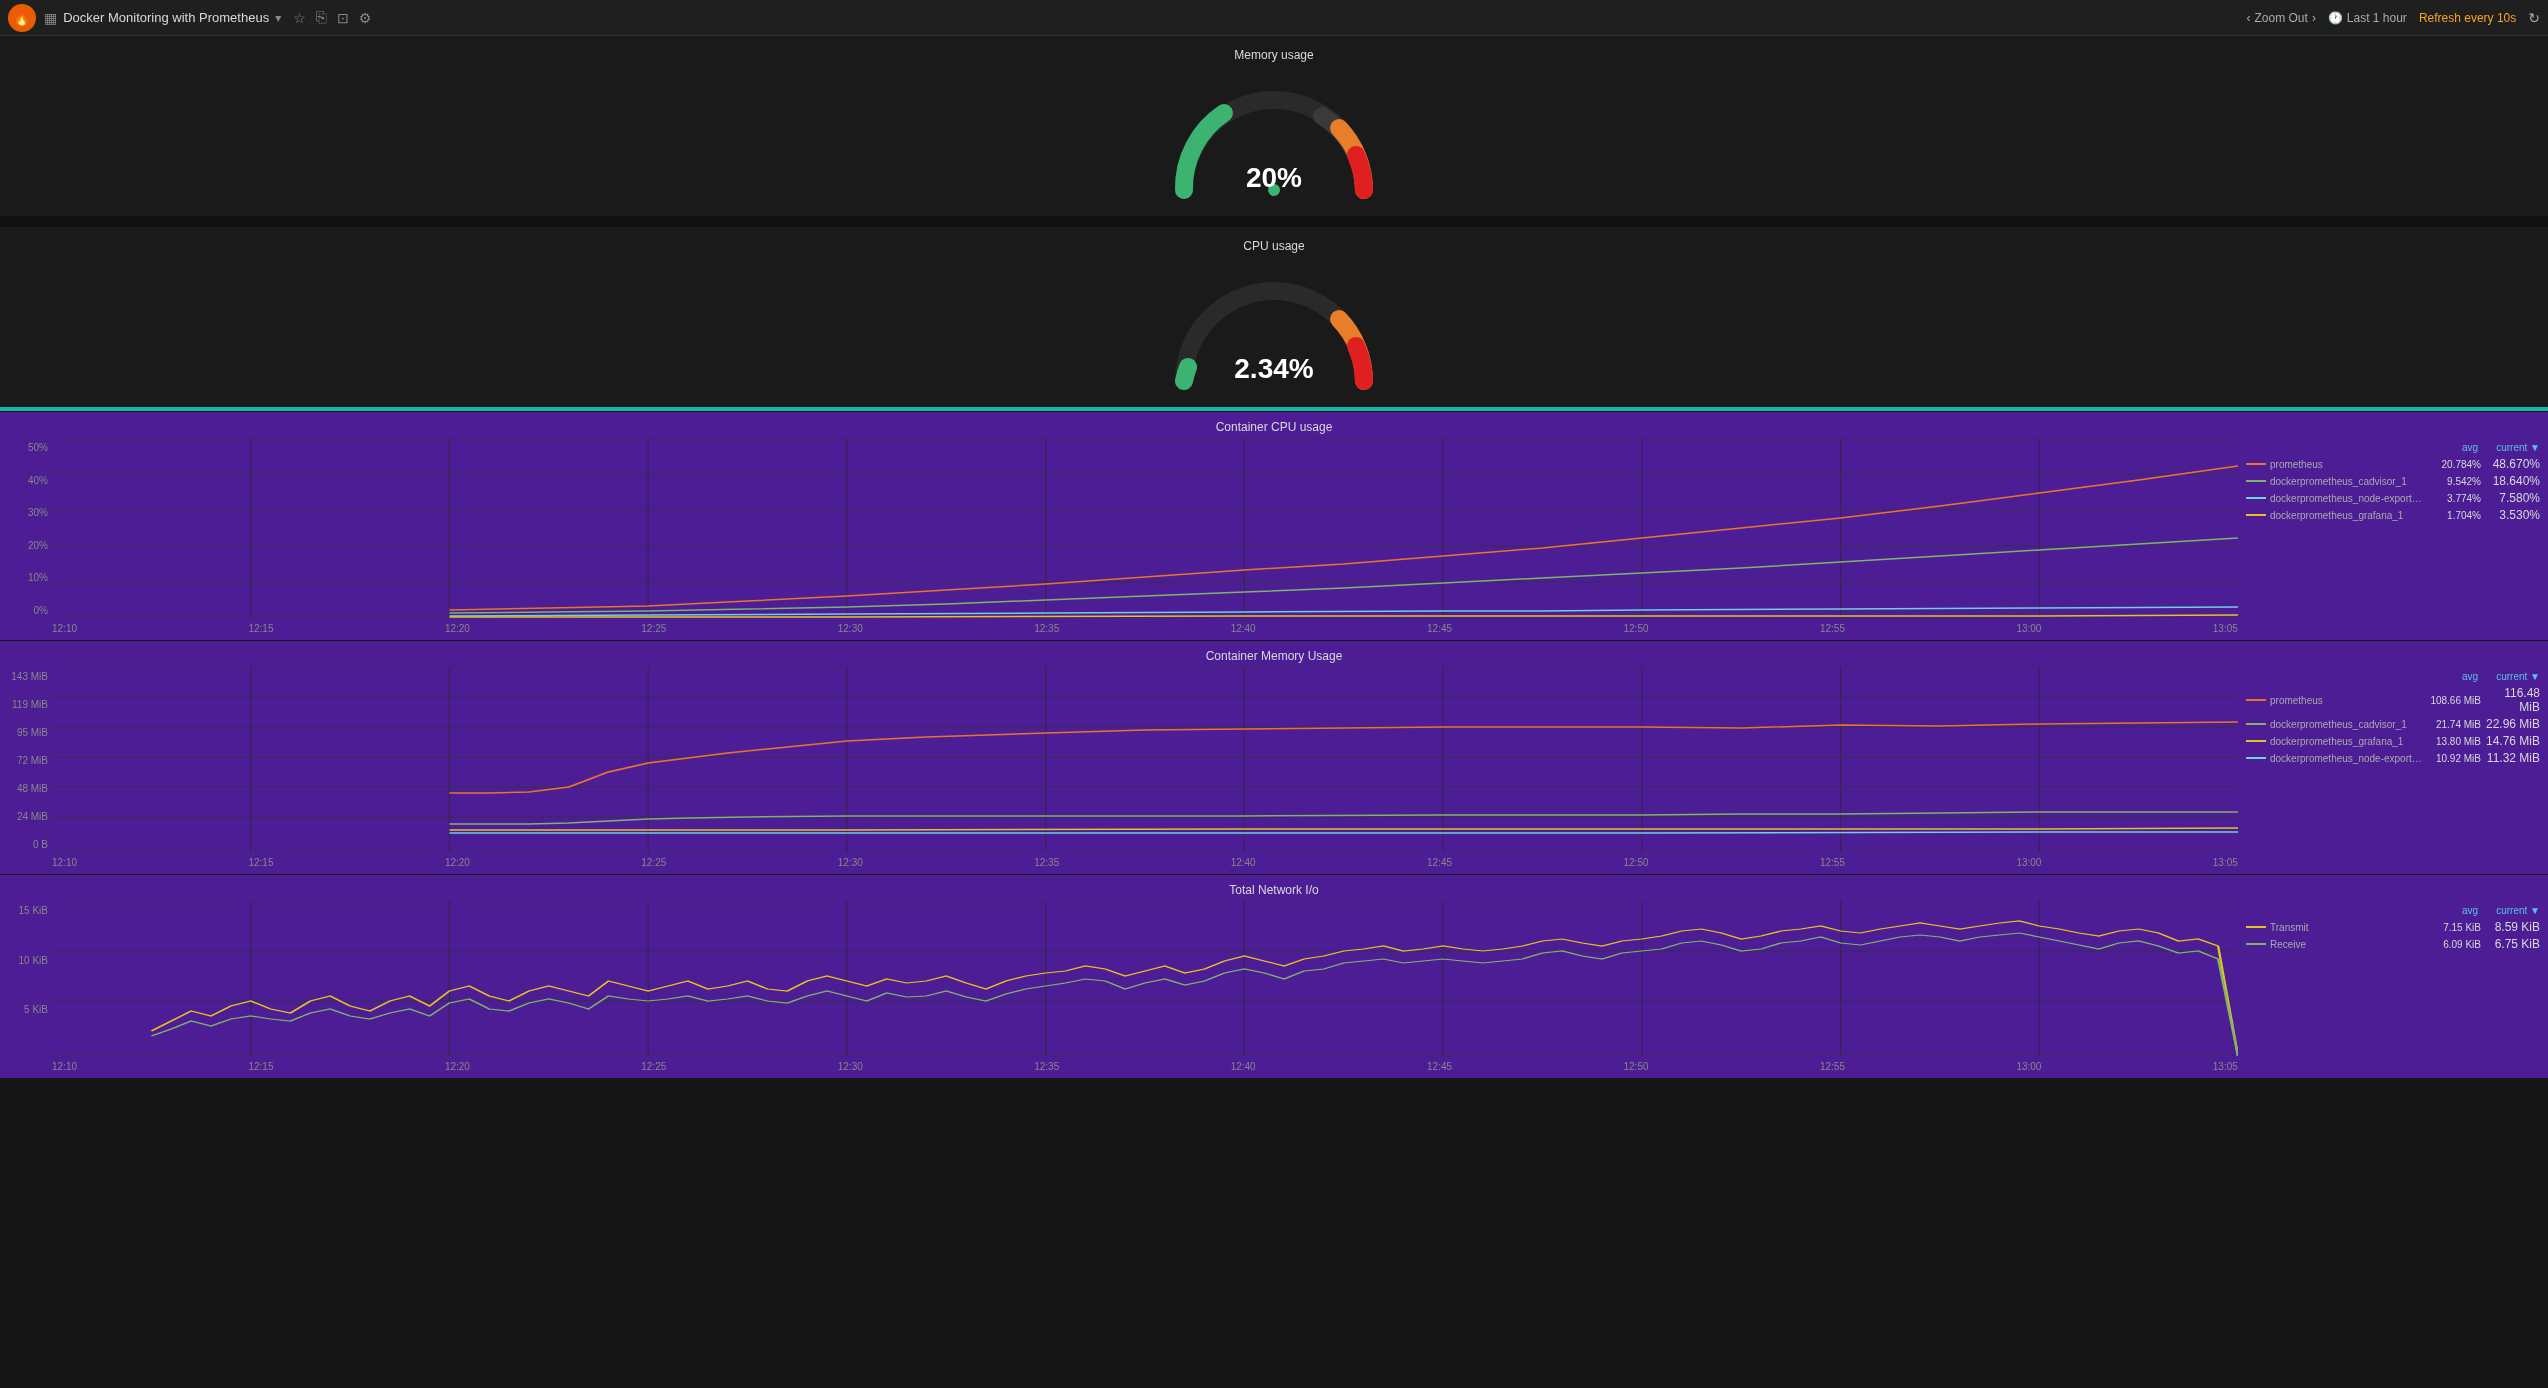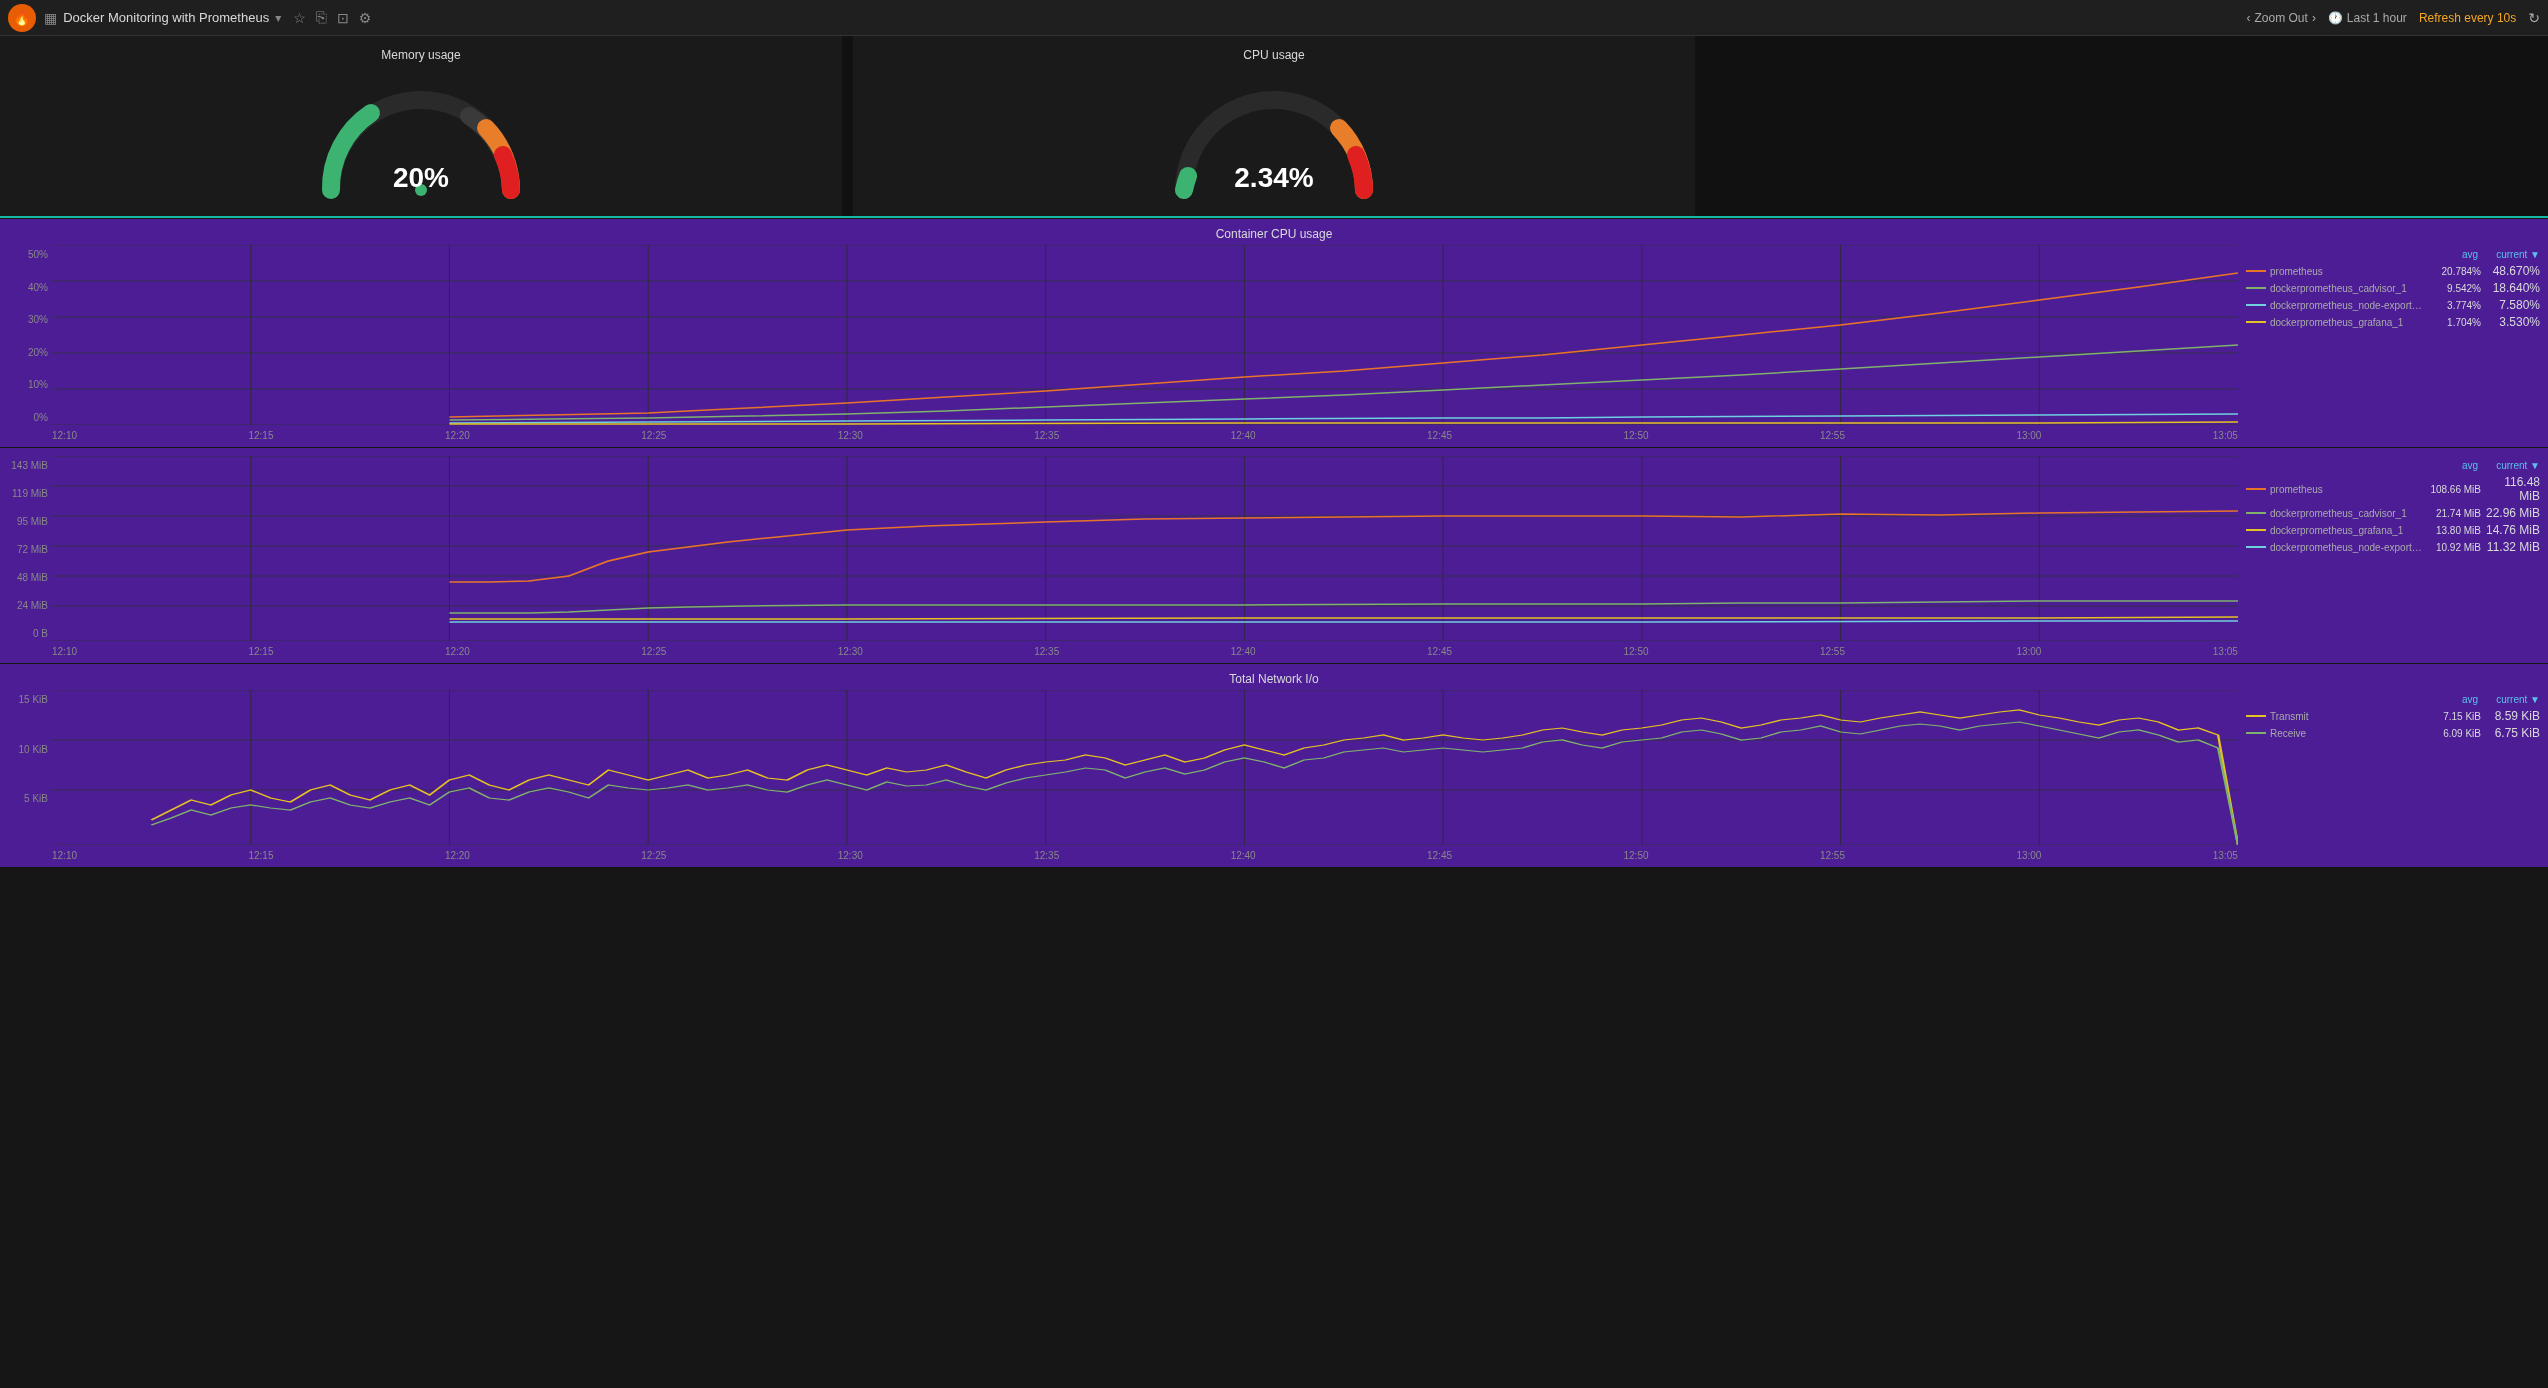--- a/index.html
+++ b/index.html
@@ -78,24 +78,24 @@
     }
     .topbar-refresh-icon {
       color: #aaa;
       font-size: 14px;
       cursor: pointer;
     }
 
     
     .gauge-row {
       display: grid;
-      grid-template-columns: 1fr 1fr 1fr;
+      grid-template-columns: 1fr;
       gap: 11px;
       background: #111;
-      border-bottom: 2px solid #14b8a6;
+      border-bottom: 4px solid #14b8a6;
     }
     .gauge-panel {
       background: #1a1a1a;
       padding: 12px 0 16px 0;
       display: flex;
       flex-direction: column;
       align-items: center;
     }
     .gauge-title {
       color: #d8d9da;
@@ -351,20 +351,21 @@
         <div class="legend-color" style="background:#e5c222;"></div>
         <span class="legend-name">dockerprometheus_grafana_1</span>
         <span class="legend-avg">1.704%</span>
         <span class="legend-current">3.530%</span>
       </div>
     </div>
   </div>
 </div>
 
 <div class="chart-panel">
+  <div class="chart-title">Container Memory Usage</div>
   <div class="chart-area">
     <div class="chart-yaxis">
       <span>143 MiB</span>
       <span>119 MiB</span>
       <span>95 MiB</span>
       <span>72 MiB</span>
       <span>48 MiB</span>
       <span>24 MiB</span>
       <span>0 B</span>
     </div>

